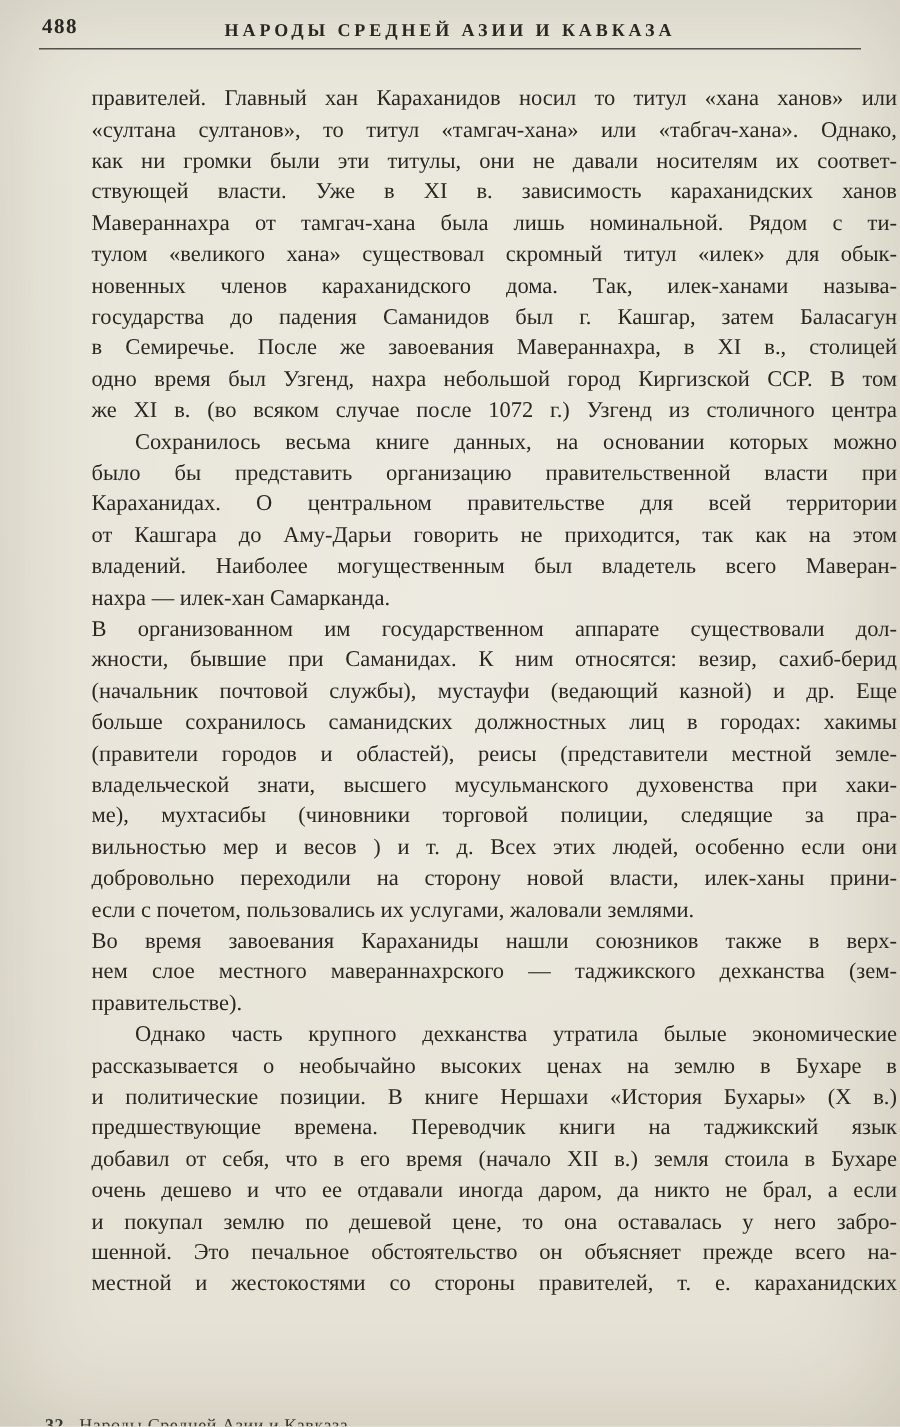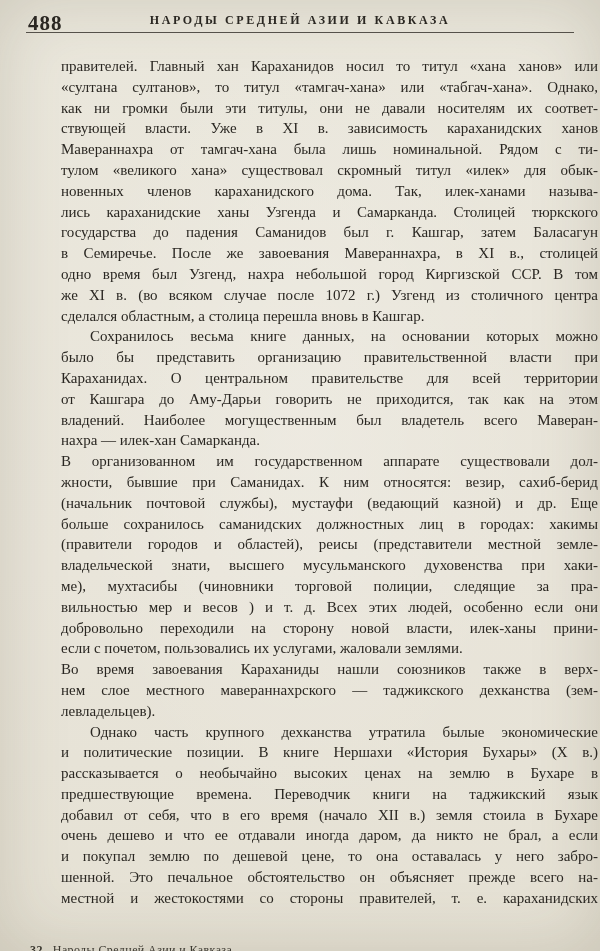--- a/index.html
+++ b/index.html
@@ -29,21 +29,21 @@
     position: absolute;
     top: 11px;
     left: 26px;
     right: 26px;
     height: 24px;
   }
   .page-number {
     position: absolute;
     left: 2px;
     top: 0;
-    font-size: 21px;
+    font-size: 14px;
     font-weight: bold;
     letter-spacing: 1px;
   }
   .running-title {
     text-align: center;
     font-size: 12px;
     font-weight: bold;
     letter-spacing: 2.6px;
     padding-top: 2px;
     white-space: nowrap;
@@ -105,26 +105,24 @@
 
   <div class="body-text" id="body-text">
       <div class="paragraph">
         <div class="line">правителей. Главный хан Караханидов носил то титул «хана ханов» или</div>
         <div class="line">«султана султанов», то титул «тамгач-хана» или «табгач-хана». Однако,</div>
         <div class="line">как ни громки были эти титулы, они не давали носителям их соответ-</div>
         <div class="line">ствующей власти. Уже в XI в. зависимость караханидских ханов</div>
         <div class="line">Мавераннахра от тамгач-хана была лишь номинальной. Рядом с ти-</div>
         <div class="line">тулом «великого хана» существовал скромный титул «илек» для обык-</div>
         <div class="line">новенных членов караханидского дома. Так, илек-ханами называ-</div>
-        <div class="line">лись караханидские ханы Узгенда и Самарканда. Столицей тюркского</div>
         <div class="line">государства до падения Саманидов был г. Кашгар, затем Баласагун</div>
         <div class="line">в Семиречье. После же завоевания Мавераннахра, в XI в., столицей</div>
         <div class="line">одно время был Узгенд, нахра небольшой город Киргизской ССР. В том</div>
         <div class="line">же XI в. (во всяком случае после 1072 г.) Узгенд из столичного центра</div>
-        <div class="line lastline">сделался областным, а столица перешла вновь в Кашгар.</div>
       </div>
       <div class="paragraph">
         <div class="line indent">Сохранилось весьма книге данных, на основании которых можно</div>
         <div class="line">было бы представить организацию правительственной власти при</div>
         <div class="line">Караханидах. О центральном правительстве для всей территории</div>
         <div class="line">от Кашгара до Аму-Дарьи говорить не приходится, так как на этом</div>
         <div class="line">владений. Наиболее могущественным был владетель всего Маверан-</div>
         <div class="line lastline">нахра — илек-хан Самарканда.</div>
       </div>
       <div class="paragraph">
@@ -135,26 +133,26 @@
         <div class="line">(правители городов и областей), реисы (представители местной земле-</div>
         <div class="line">владельческой знати, высшего мусульманского духовенства при хаки-</div>
         <div class="line">ме), мухтасибы (чиновники торговой полиции, следящие за пра-</div>
         <div class="line">вильностью мер и весов ) и т. д. Всех этих людей, особенно если они</div>
         <div class="line">добровольно переходили на сторону новой власти, илек-ханы прини-</div>
         <div class="line lastline">если с почетом, пользовались их услугами, жаловали землями.</div>
       </div>
       <div class="paragraph">
         <div class="line">Во время завоевания Караханиды нашли союзников также в верх-</div>
         <div class="line">нем слое местного мавераннахрского — таджикского дехканства (зем-</div>
-        <div class="line lastline">левладельцев).</div>
+        <div class="line lastline">правительстве).</div>
       </div>
       <div class="paragraph">
         <div class="line indent">Однако часть крупного дехканства утратила былые экономические</div>
+        <div class="line">рассказывается о необычайно высоких ценах на землю в Бухаре в</div>
         <div class="line">и политические позиции. В книге Нершахи «История Бухары» (X в.)</div>
-        <div class="line">рассказывается о необычайно высоких ценах на землю в Бухаре в</div>
         <div class="line">предшествующие времена. Переводчик книги на таджикский язык</div>
         <div class="line">добавил от себя, что в его время (начало XII в.) земля стоила в Бухаре</div>
         <div class="line">очень дешево и что ее отдавали иногда даром, да никто не брал, а если</div>
         <div class="line">и покупал землю по дешевой цене, то она оставалась у него забро-</div>
         <div class="line">шенной. Это печальное обстоятельство он объясняет прежде всего на-</div>
         <div class="line">местной и жестокостями со стороны правителей, т. е. караханидских</div>
       </div>
     </div>
 
   <div class="signature-line">

